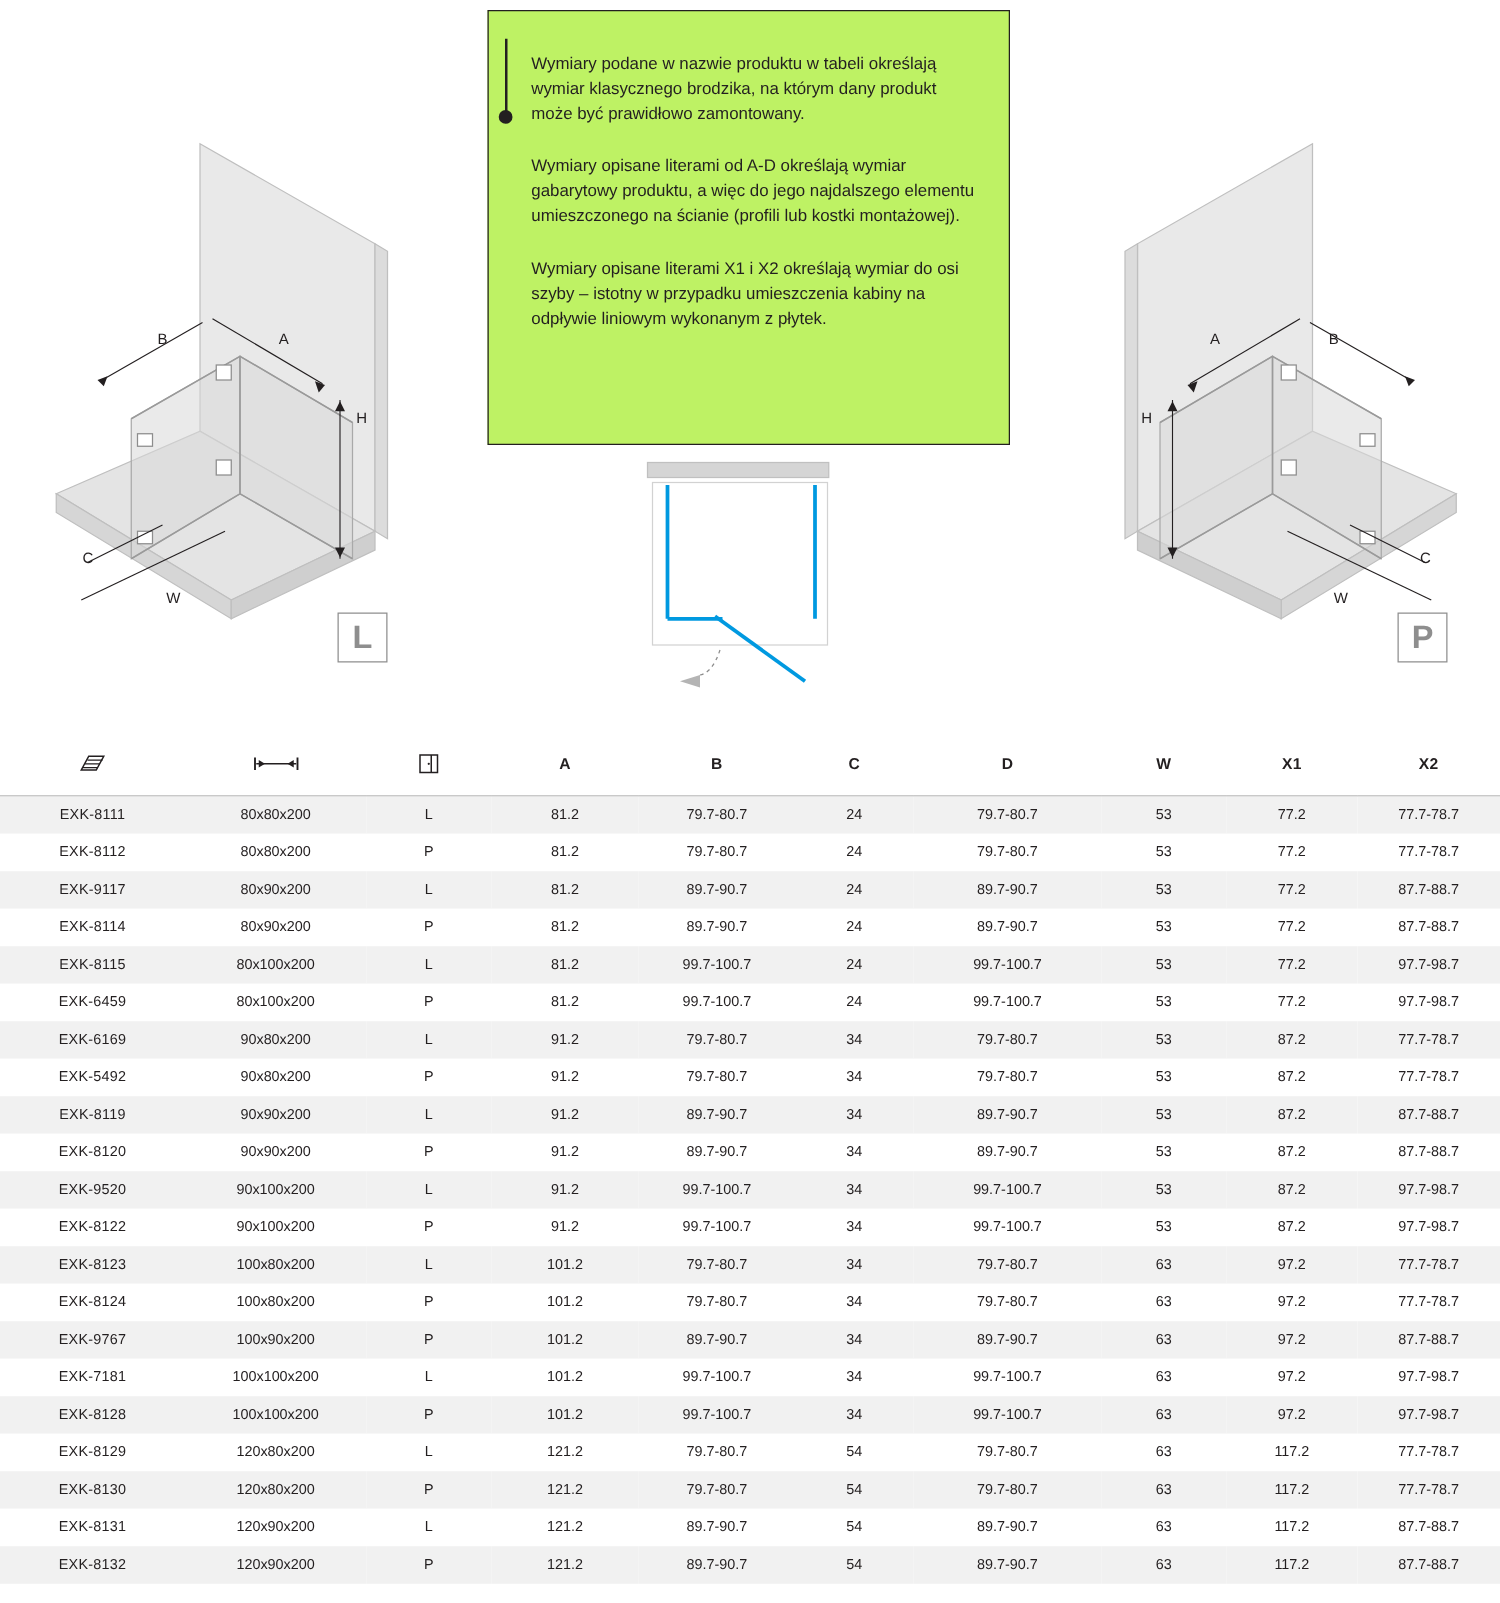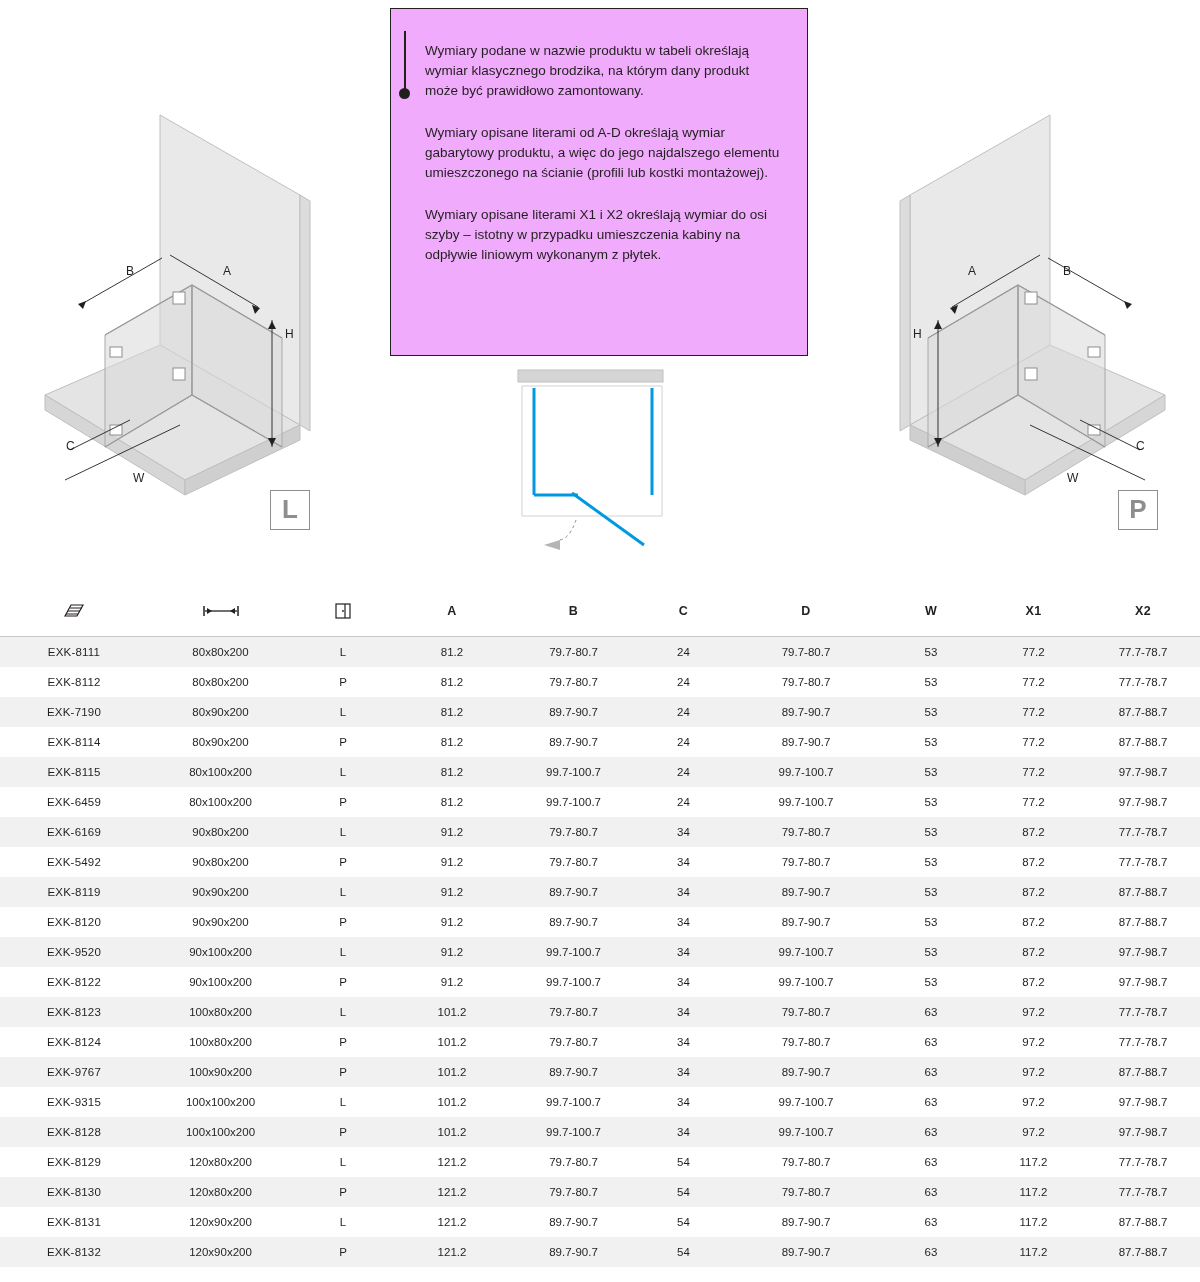--- a/index.html
+++ b/index.html
@@ -18,21 +18,21 @@
 
   
   .note-box {
     position: absolute;
     left: 390px;
     top: 8px;
     width: 418px;
     height: 348px;
     border: 1px solid #231f20;
     box-sizing: border-box;
-    background: #f0abfc;
+    background: #bef264;
   }
   .note-inner {
     padding: 32px 26px 0 34px;
   }
   .note-p {
     font-size: 13.5px;
     line-height: 20px;
     margin: 0 0 22px 0;
     color: #231f20;
   }
@@ -327,21 +327,21 @@
           <td>P</td>
           <td>81.2</td>
           <td>79.7-80.7</td>
           <td>24</td>
           <td>79.7-80.7</td>
           <td>53</td>
           <td>77.2</td>
           <td>77.7-78.7</td>
         </tr>
         <tr>
-          <td class="code">EXK-7190</td>
+          <td class="code">EXK-9117</td>
           <td>80x90x200</td>
           <td>L</td>
           <td>81.2</td>
           <td>89.7-90.7</td>
           <td>24</td>
           <td>89.7-90.7</td>
           <td>53</td>
           <td>77.2</td>
           <td>87.7-88.7</td>
         </tr>
@@ -483,21 +483,21 @@
           <td>P</td>
           <td>101.2</td>
           <td>89.7-90.7</td>
           <td>34</td>
           <td>89.7-90.7</td>
           <td>63</td>
           <td>97.2</td>
           <td>87.7-88.7</td>
         </tr>
         <tr>
-          <td class="code">EXK-9315</td>
+          <td class="code">EXK-7181</td>
           <td>100x100x200</td>
           <td>L</td>
           <td>101.2</td>
           <td>99.7-100.7</td>
           <td>34</td>
           <td>99.7-100.7</td>
           <td>63</td>
           <td>97.2</td>
           <td>97.7-98.7</td>
         </tr>

